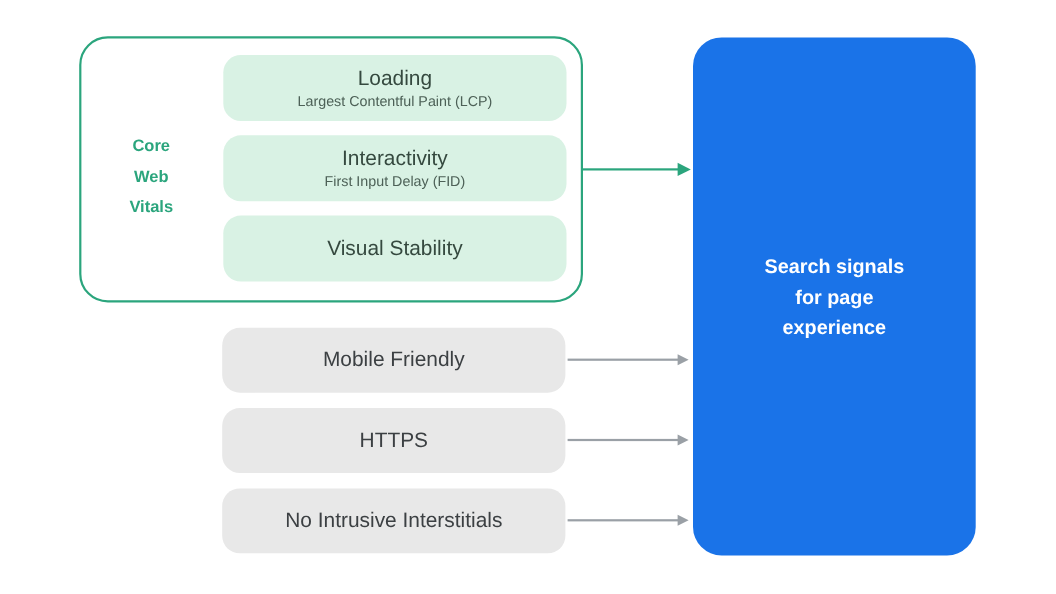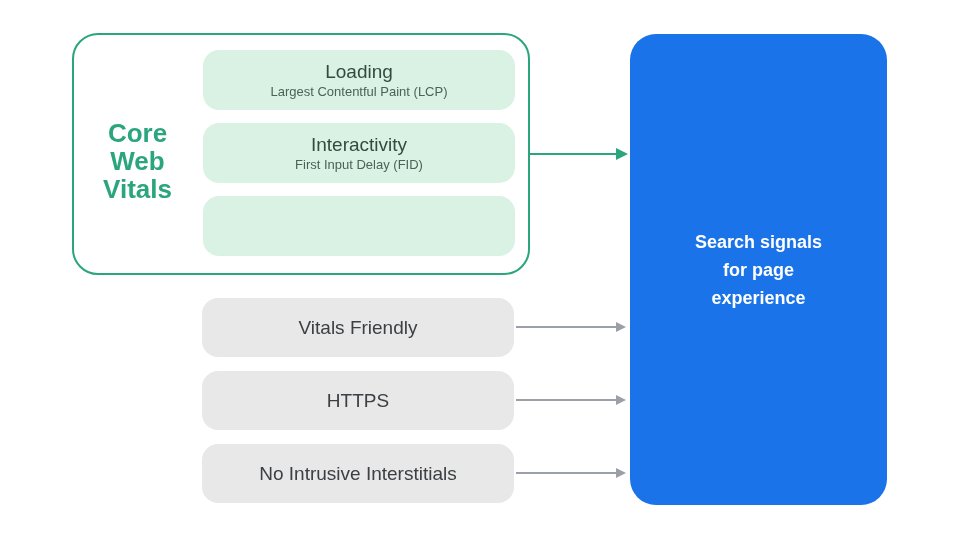--- a/index.html
+++ b/index.html
@@ -27,21 +27,21 @@
     border-radius: 26px;
     background: #ffffff;
     box-sizing: content-box;
   }
   .cwv-label {
     position: absolute;
     left: 72px;
     top: 119px;
     width: 131px;
     text-align: center;
-    font-size: 26px;
+    font-size: 15px;
     font-weight: 700;
     line-height: 28px;
     color: #2BA57D;
     white-space: pre-line;
   }
 
   
   .vital-box {
     position: absolute;
     left: 203px;
@@ -155,28 +155,29 @@
     <div class="vital-title">Interactivity</div>
     <div class="vital-subtitle">First Input Delay (FID)</div>
   </div>
 
   <div class="vital-box v0">
     <div class="vital-title">Loading</div>
     <div class="vital-subtitle">Largest Contentful Paint (LCP)</div>
   </div>
 
   <div class="vital-box v2">
+    <div class="vital-title">Visual Stability</div>
   </div>
 
   <div class="arrow arrow-green">
     <div class="line"></div>
     <div class="head"></div>
   </div>
 
-  <div class="signal-box s0">Vitals Friendly</div>
+  <div class="signal-box s0">Mobile Friendly</div>
   <div class="signal-box s2">No Intrusive Interstitials</div>
   <div class="signal-box s1">HTTPS</div>
 
   <div class="arrow arrow-gray a0">
     <div class="line"></div>
     <div class="head"></div>
   </div>
   <div class="arrow arrow-gray a1">
     <div class="line"></div>
     <div class="head"></div>

